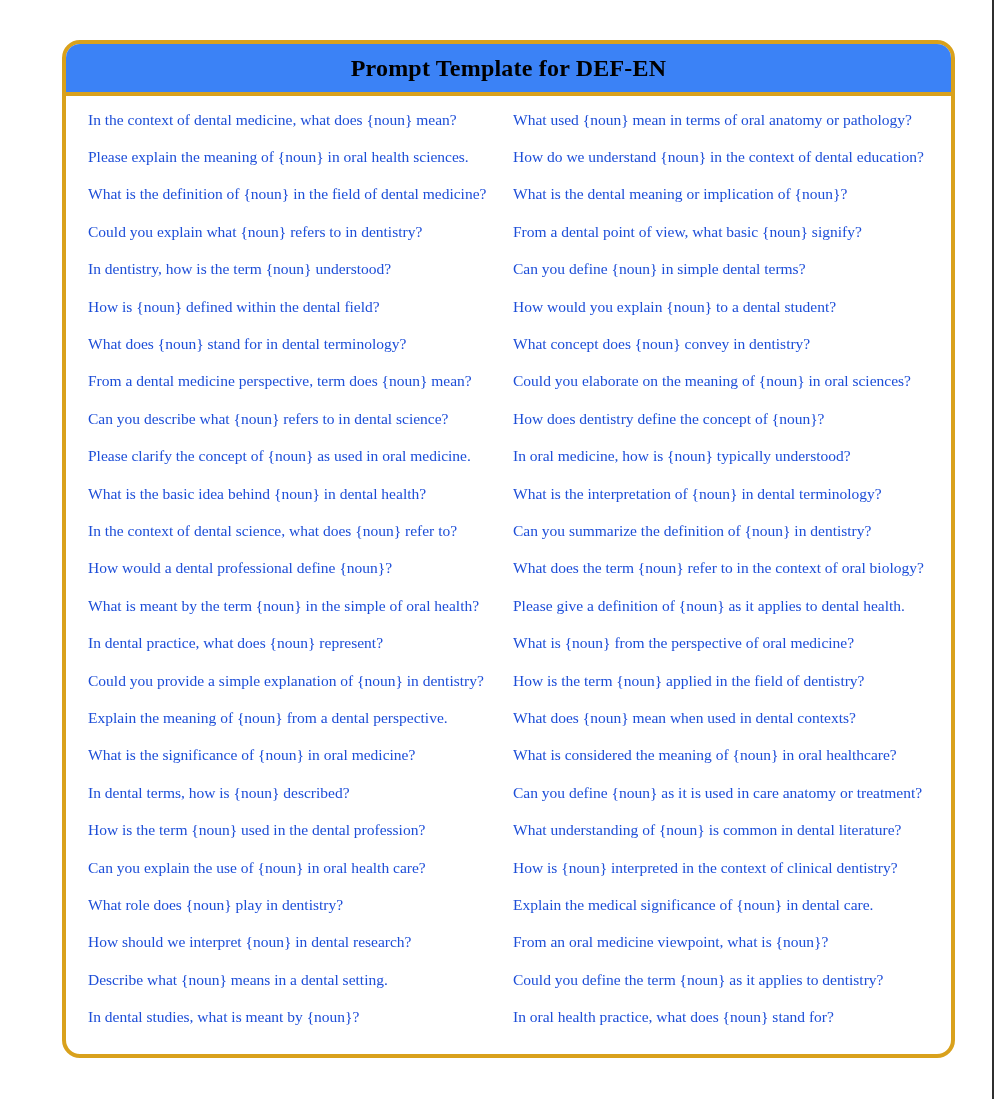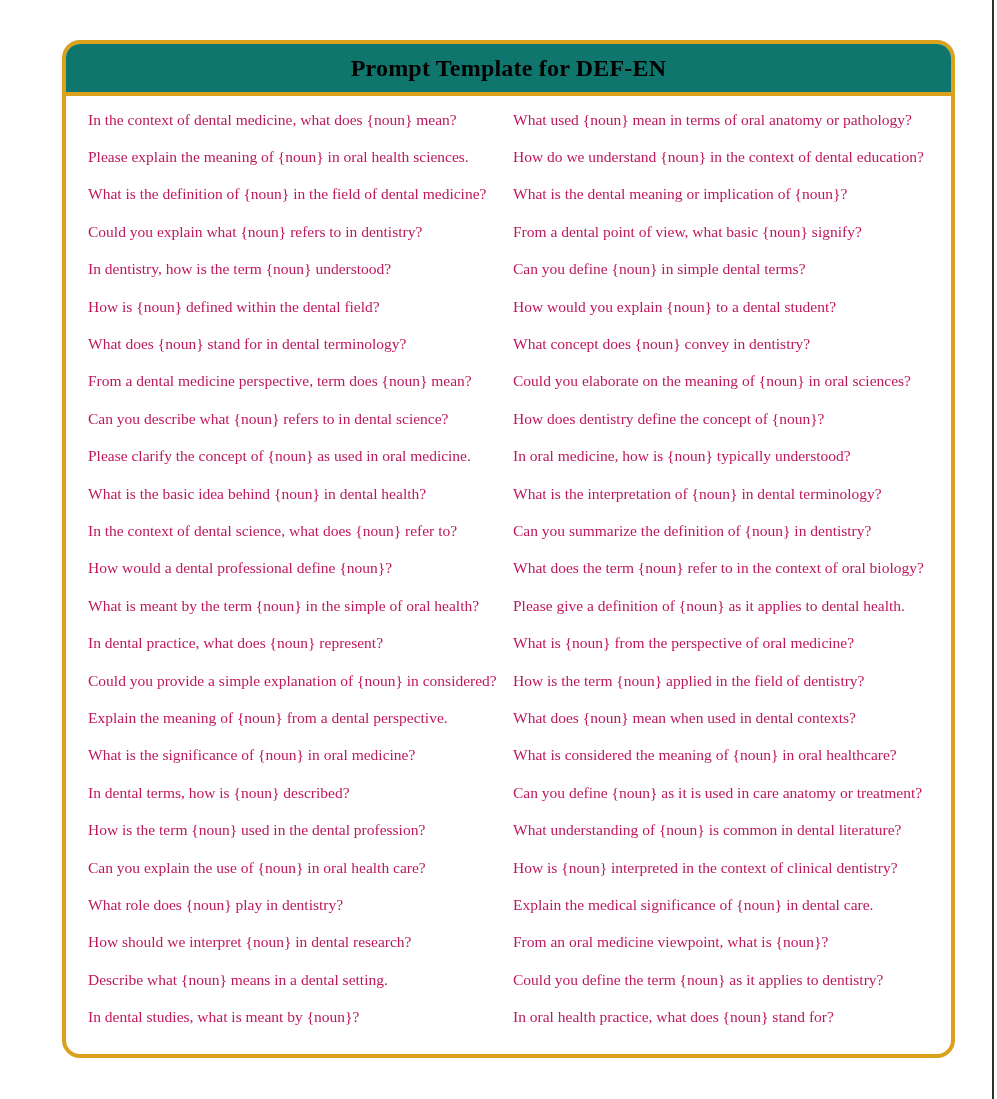--- a/index.html
+++ b/index.html
@@ -29,21 +29,21 @@
     width: 893px;
     height: 1018px;
     box-sizing: border-box;
     border: 4px solid #D9A11C;
     border-radius: 18px;
     background: #ffffff;
     overflow: hidden;
   }
   .box-header {
     height: 48px;
-    background: #0f766e;
+    background: #3b82f6;
     border-bottom: 4px solid #D9A11C;
     display: flex;
     align-items: center;
     justify-content: center;
   }
   .box-title {
     font-weight: bold;
     font-size: 24px;
     letter-spacing: 0.2px;
     color: #000000;
@@ -56,21 +56,21 @@
     grid-template-columns: 425px 1fr;
   }
   .prompt-column {
     min-width: 0;
   }
   .prompt-item {
     height: 37.4px;
     display: flex;
     align-items: center;
     font-size: 15.5px;
-    color: #be185d;
+    color: #1d4ed8;
     white-space: nowrap;
     overflow: hidden;
   }
 </style>
 </head>
 <body>
 
 <div class="page-edge-line"></div>
 
 <div class="template-box">
@@ -88,21 +88,21 @@
           <div class="prompt-item">How is {noun} defined within the dental field?</div>
           <div class="prompt-item">What does {noun} stand for in dental terminology?</div>
           <div class="prompt-item">From a dental medicine perspective, term does {noun} mean?</div>
           <div class="prompt-item">Can you describe what {noun} refers to in dental science?</div>
           <div class="prompt-item">Please clarify the concept of {noun} as used in oral medicine.</div>
           <div class="prompt-item">What is the basic idea behind {noun} in dental health?</div>
           <div class="prompt-item">In the context of dental science, what does {noun} refer to?</div>
           <div class="prompt-item">How would a dental professional define {noun}?</div>
           <div class="prompt-item">What is meant by the term {noun} in the simple of oral health?</div>
           <div class="prompt-item">In dental practice, what does {noun} represent?</div>
-          <div class="prompt-item">Could you provide a simple explanation of {noun} in considered?</div>
+          <div class="prompt-item">Could you provide a simple explanation of {noun} in dentistry?</div>
           <div class="prompt-item">Explain the meaning of {noun} from a dental perspective.</div>
           <div class="prompt-item">What is the significance of {noun} in oral medicine?</div>
           <div class="prompt-item">In dental terms, how is {noun} described?</div>
           <div class="prompt-item">How is the term {noun} used in the dental profession?</div>
           <div class="prompt-item">Can you explain the use of {noun} in oral health care?</div>
           <div class="prompt-item">What role does {noun} play in dentistry?</div>
           <div class="prompt-item">How should we interpret {noun} in dental research?</div>
           <div class="prompt-item">Describe what {noun} means in a dental setting.</div>
           <div class="prompt-item">In dental studies, what is meant by {noun}?</div>
         </div>

